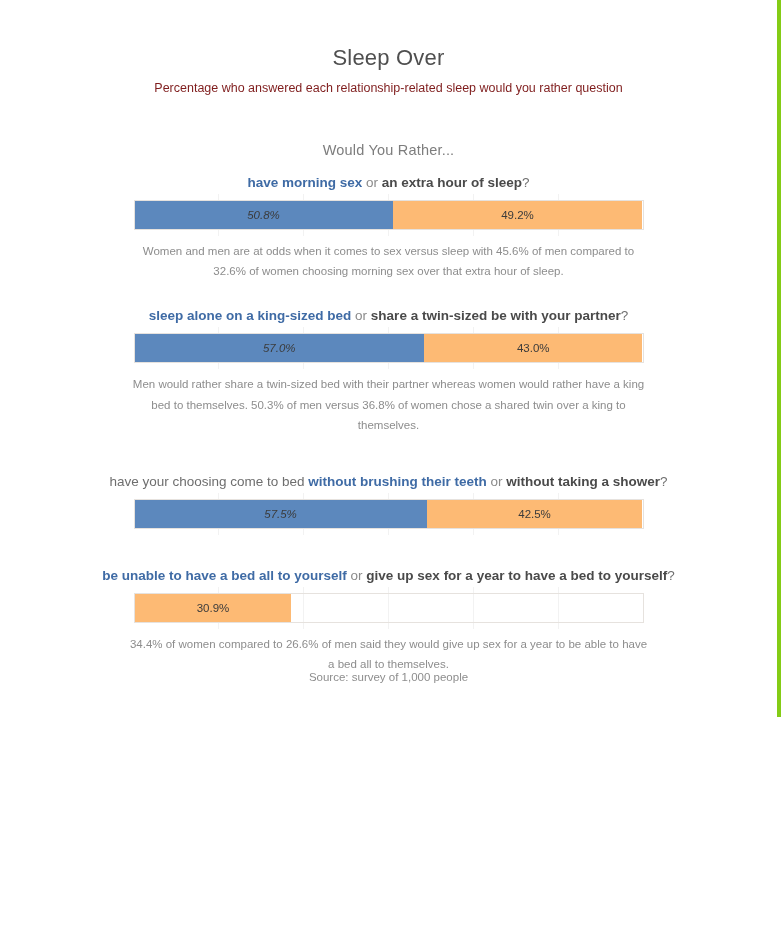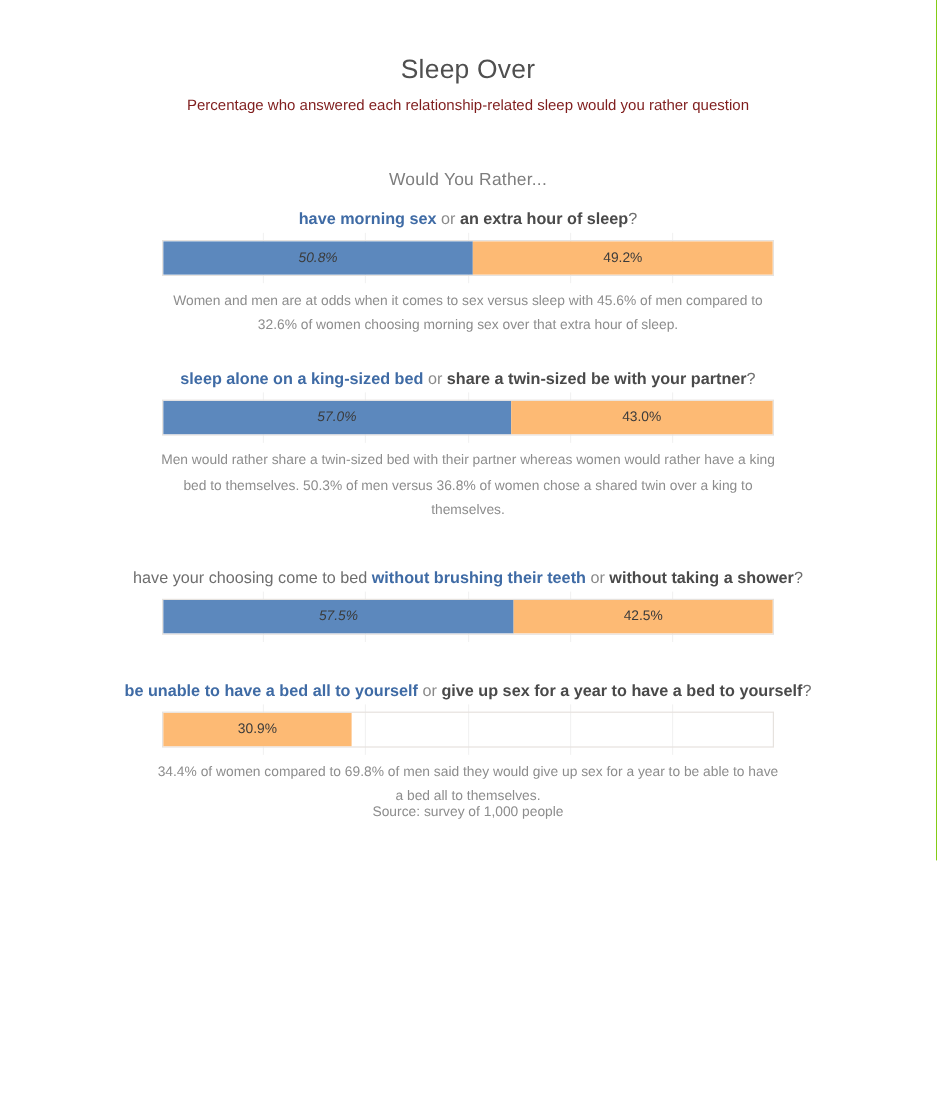--- a/index.html
+++ b/index.html
@@ -13,21 +13,21 @@
     font-family: "Liberation Sans", sans-serif;
     color: #6b6b6b;
     position: relative;
     overflow: hidden;
   }
   .viz {
     width: 781px;
     height: 717px;
     position: relative;
     box-sizing: border-box;
-    border-right: 1px solid #84cc16;
+    border-right: 4px solid #84cc16;
     background: #ffffff;
   }
 
   
   .header {
     padding-top: 44px;
     text-align: center;
   }
   .title {
     font-size: 22px;
@@ -240,20 +240,20 @@
             <span></span>
             <span></span>
             <span></span>
             <span></span>
             <span></span>
         </div>
         <div class="bar">
           <div class="seg seg-b" style="width:30.9%">30.9%</div>
         </div>
       </div>
-      <div class="desc">34.4% of women compared to 69.8% of men said they would give up sex for a year to be able to have a bed all to themselves.</div>
+      <div class="desc">34.4% of women compared to 26.6% of men said they would give up sex for a year to be able to have a bed all to themselves.</div>
     </div>
 
   </div>
 
   <div class="footer">Source: survey of 1,000 people</div>
 
 </div>
 
 </body></html>

